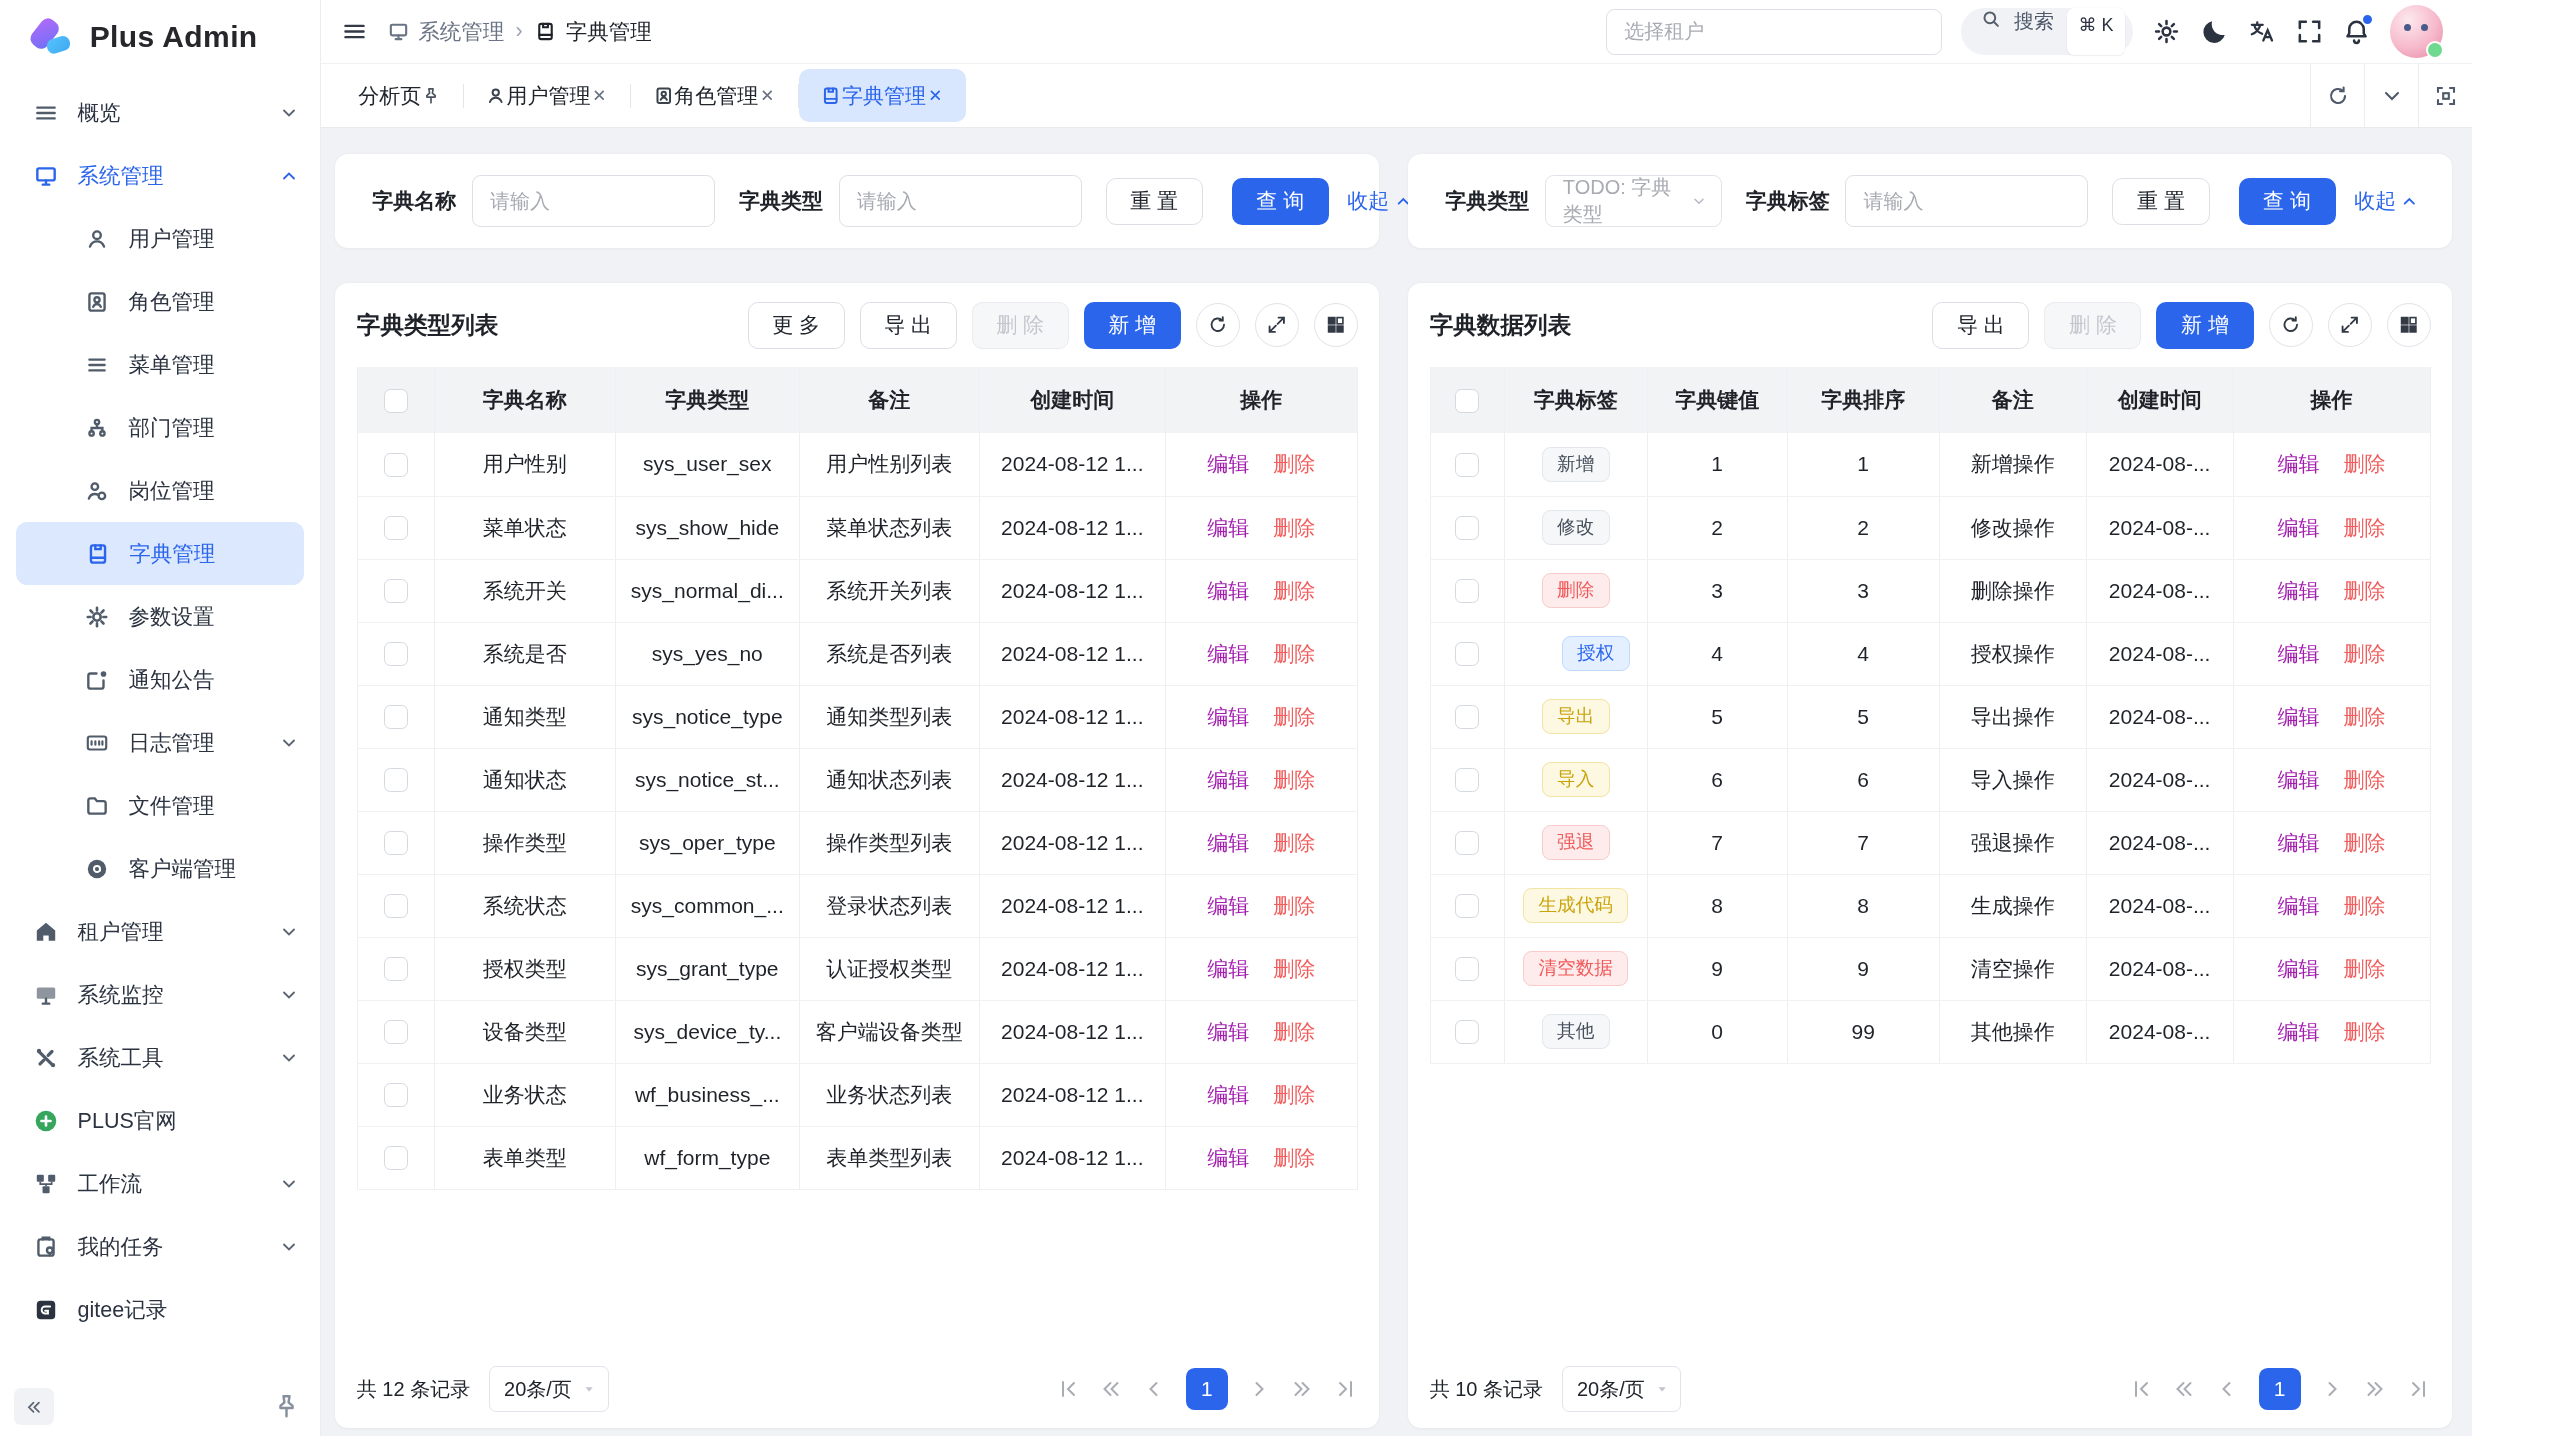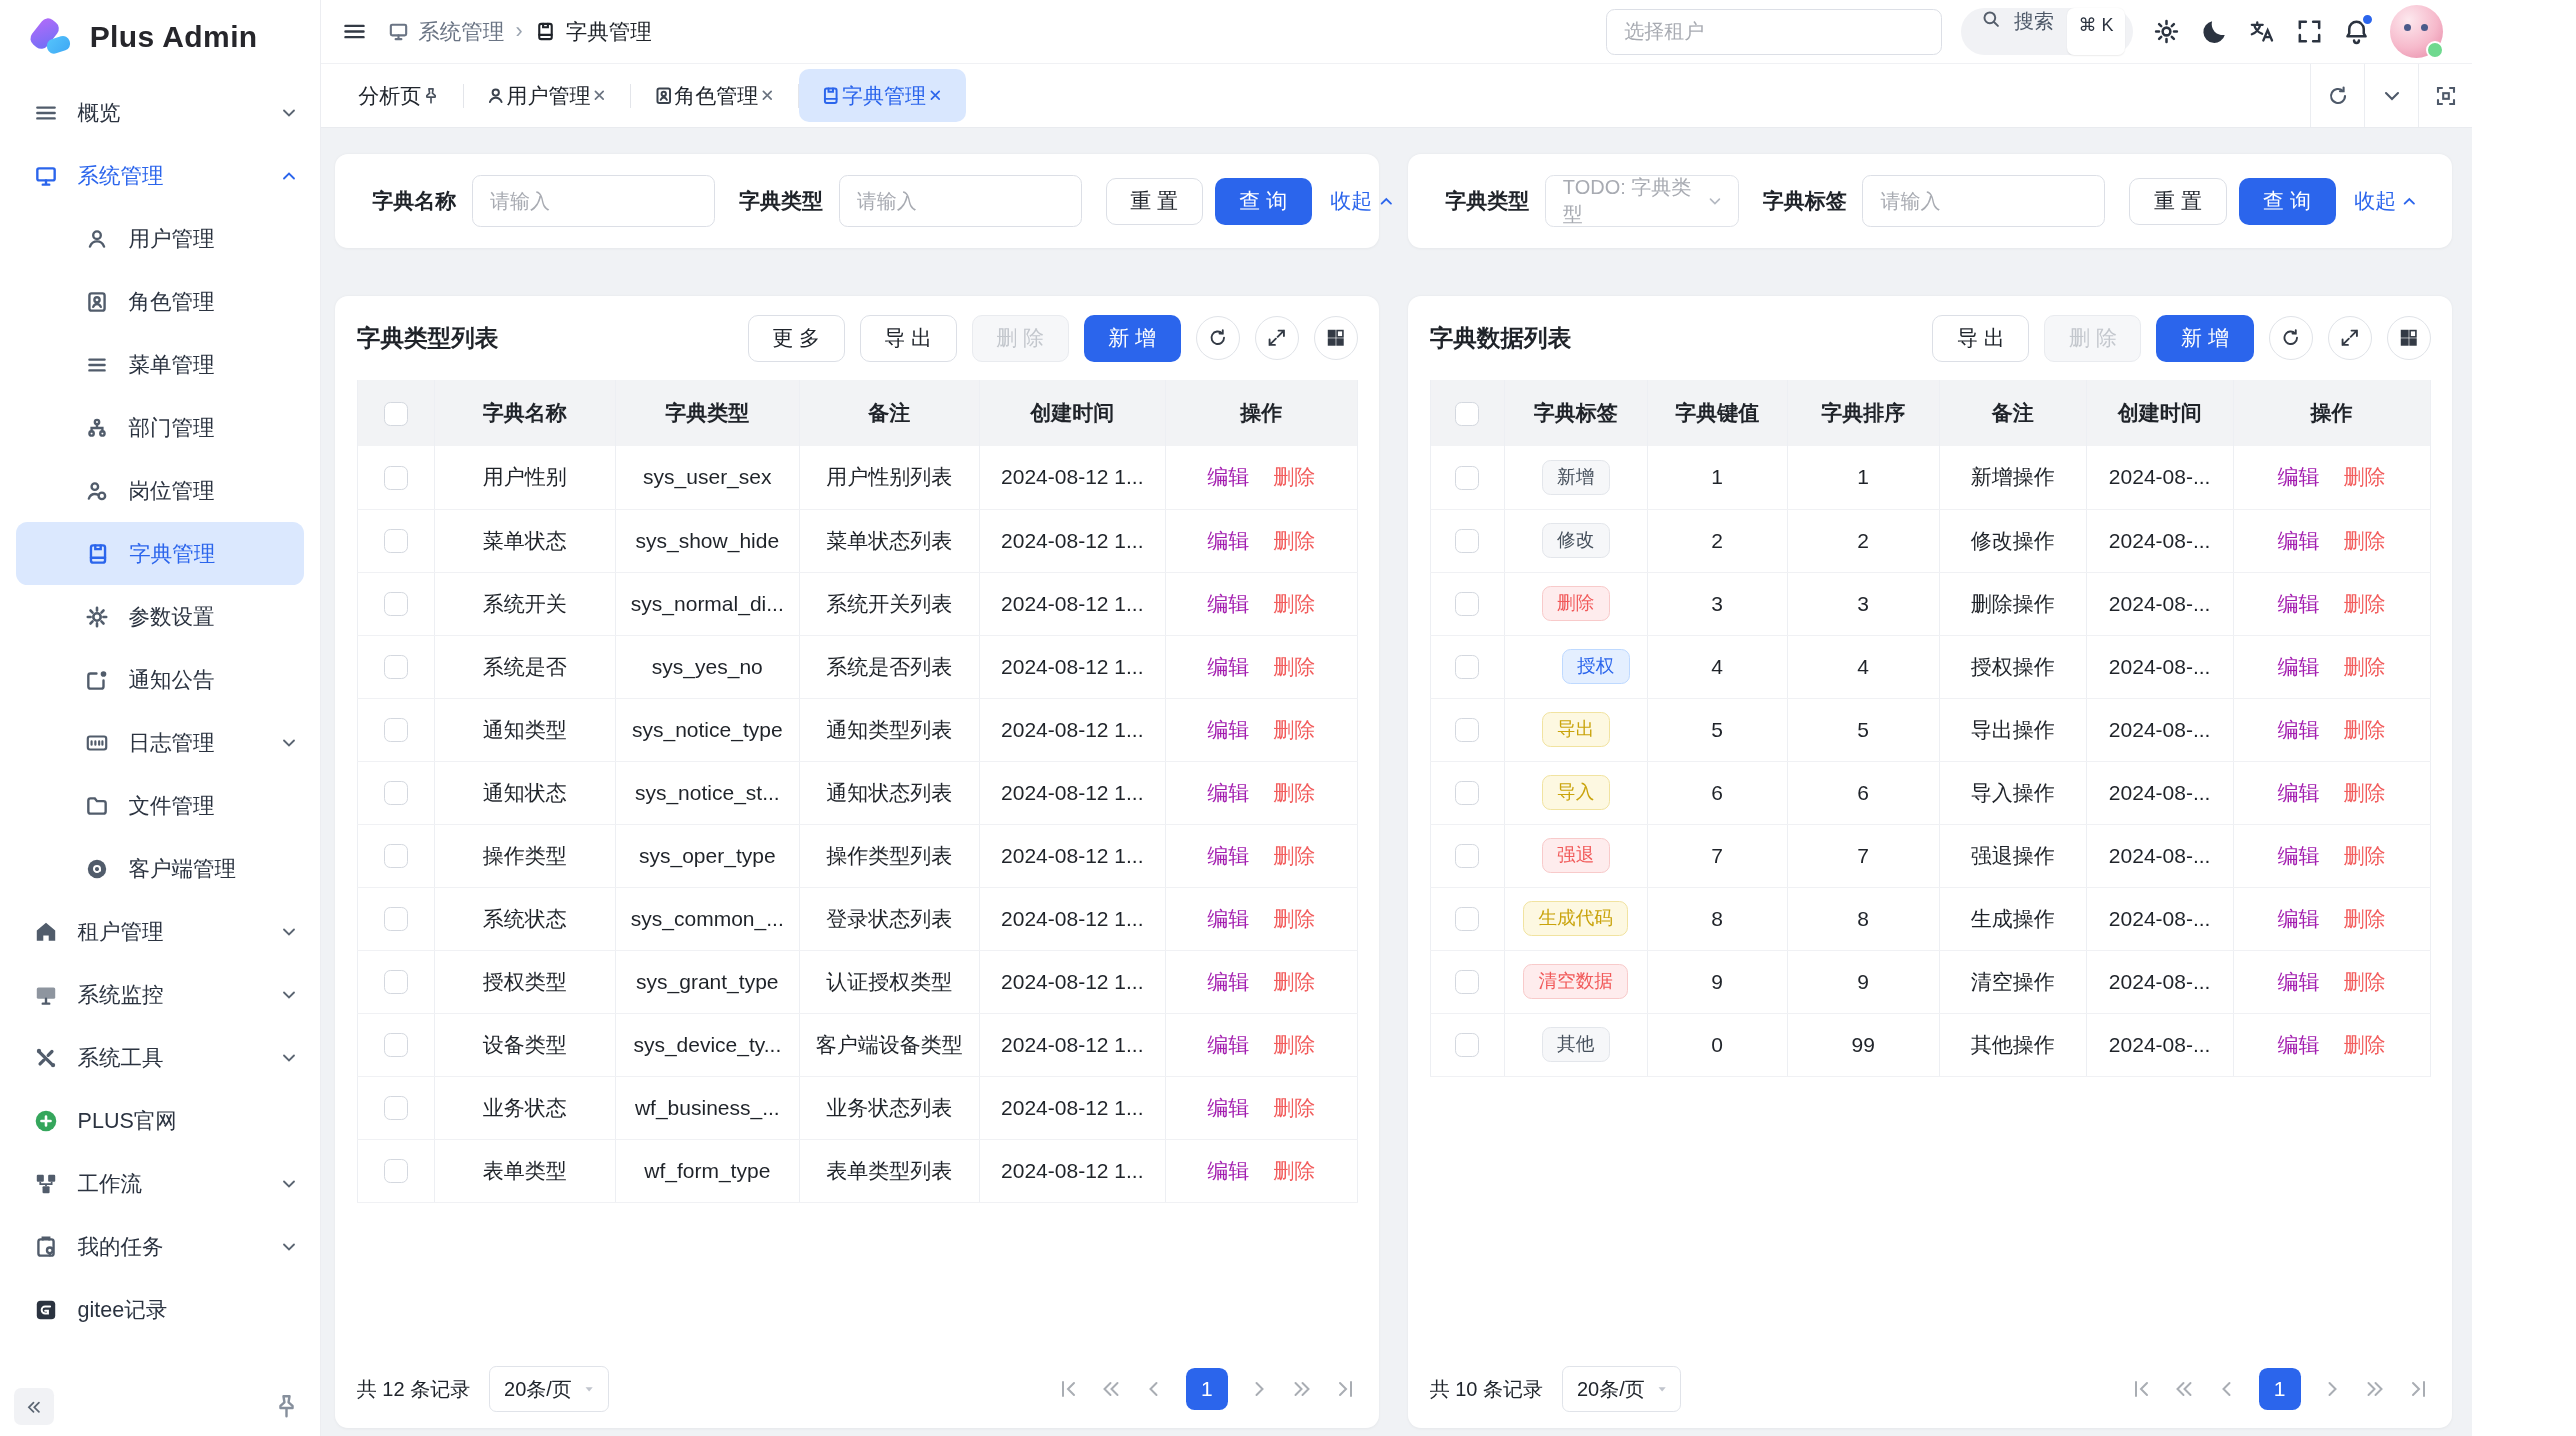--- a/index.html
+++ b/index.html
@@ -77,41 +77,41 @@
   .tab.active { background:#d9e7fe; border-radius:10px; margin:5px 0; color:#2b65ec; }
   .tab.active .t-ic, .tab.active .t-x { color:#2b65ec; }
   .tab-sep { width:0.7px; height:24px; background:#e3e5ea; align-self:center; }
   .tab-acts { margin-left:auto; display:flex; }
   .tab-act { width:54px; border-left:0.7px solid #ebedf1; display:flex; align-items:center;
              justify-content:center; color:#4e5969; cursor:pointer; }
   .tab-act svg { width:24px; height:24px; }
 
   
   .content { flex:1; background:#f0f2f5; padding:26px 20px 9.3px 14.3px; display:flex; gap:29px; min-height:0; }
-  .col { flex:1; display:flex; flex-direction:column; gap:48px; min-width:0; }
+  .col { flex:1; display:flex; flex-direction:column; gap:35px; min-width:0; }
   .card { background:#fff; border-radius:13px; box-shadow:0 0.7px 2.9px rgba(31,35,41,.05); }
 
   .search-card { height:94px; display:flex; align-items:center; padding:0 33px 0 37px; flex:none; }
   .f-label { font-size:21px; font-weight:600; color:#1f2329; white-space:nowrap; }
   .f-input { width:243px; height:52px; border:1.1px solid #dcdfe6; border-radius:8.6px; margin:0 24px 0 15.7px;
              font-size:20px; color:#1f2329; padding:0 17px; outline:none; font-family:inherit; background:#fff; }
   .f-input::placeholder { color:#a8abb2; }
   .f-select { width:236px; height:52px; border:1.1px solid #e0e3e9; border-radius:8.6px; margin:0 24px 0 15.7px;
               display:flex; align-items:center; padding:0 14.3px 0 17px; color:#a8abb2; font-size:20px; cursor:pointer; }
   .f-select .sel-chev { margin-left:auto; width:18.6px; height:18.6px; color:#b4b9c2; }
   .f-spacer { flex:1; }
   .btn { height:47px; padding:0 23.6px; border-radius:10px; font-size:21px; display:flex; align-items:center;
          justify-content:center; white-space:nowrap; cursor:pointer; border:1.1px solid transparent; }
   .btn-plain { background:#fff; border-color:#dcdfe6; color:#20252c; }
   .btn-primary { background:#2b65ec; color:#fff; }
   .btn-disabled { background:#f6f7f9; border-color:#e9ebef; color:#c3c7cd; cursor:not-allowed; }
   .collapse-link { display:flex; align-items:center; gap:4.3px; color:#2b65ec; font-size:21px;
                    margin-left:18.6px; cursor:pointer; white-space:nowrap; }
   .collapse-link .cu { width:18.6px; height:18.6px; }
-  .ml18 { margin-left:12px; }
+  .ml18 { margin-left:29px; }
 
   .table-card { flex:1; display:flex; flex-direction:column; padding:18.6px 21.5px 15.7px; min-height:0; }
   .card-head { display:flex; align-items:center; margin-bottom:18.6px; flex:none; }
   .card-title { font-size:23.6px; font-weight:600; color:#1f2329; }
   .toolbar { margin-left:auto; display:flex; align-items:center; gap:15px; }
   .icon-circle { width:44px; height:44px; border:1.1px solid #e0e3e8; border-radius:50%; display:flex;
                  align-items:center; justify-content:center; color:#333a45; cursor:pointer; background:#fff; }
   .icon-circle svg { width:21.5px; height:21.5px; }
 
   table { width:100%; border-collapse:collapse; table-layout:fixed; }

